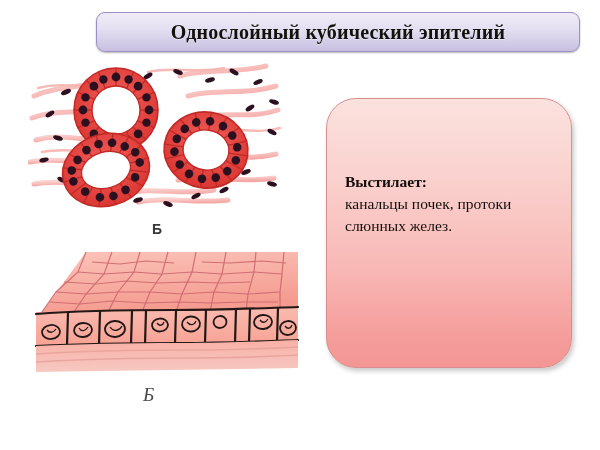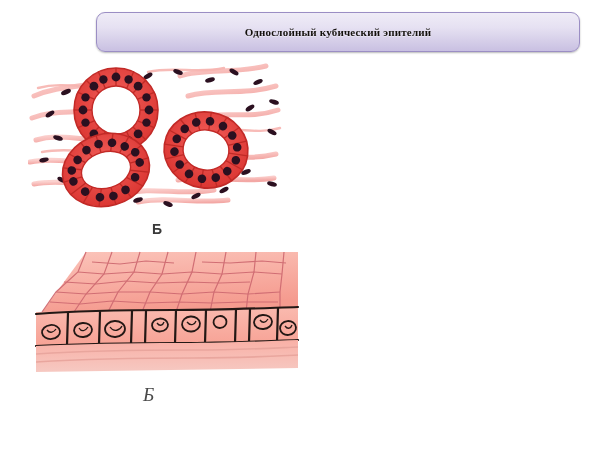--- a/index.html
+++ b/index.html
@@ -14,21 +14,21 @@
     position:absolute;left:96px;top:12px;width:484px;height:40px;
     border-radius:9px;
     border:1px solid #9b8ec4;
     background:linear-gradient(to bottom,#efecf7 0%,#e6e1f2 38%,#d6cfe9 72%,#c9c0e2 100%);
     box-shadow:0 1px 2px rgba(0,0,0,.28);
     box-sizing:border-box;
   }
   .title-text{
     position:absolute;left:0;top:0;width:100%;height:100%;
     display:flex;align-items:center;justify-content:center;
-    font-size:11px;font-weight:bold;color:#14110d;letter-spacing:.2px;
+    font-size:20px;font-weight:bold;color:#14110d;letter-spacing:.2px;
     text-shadow:0 1px 0 rgba(255,255,255,.45);
   }
 
   
   .info-card{
     position:absolute;left:326px;top:98px;width:246px;height:270px;
     border-radius:30px;
     border:1px solid #d98d8d;
     background:linear-gradient(to bottom,#fbe2de 0%,#fad2cf 28%,#f8b9b6 62%,#f59e9c 88%,#f39694 100%);
     box-shadow:2px 3px 5px rgba(0,0,0,.22);
@@ -331,14 +331,20 @@
 
       <path d="M2,96 C44,94 96,93 146,93 C196,93 234,91 264,90 L264,118 L2,122 Z" fill="url(#baseG)"></path>
       <g stroke="#e8a49c" stroke-width="1.6" fill="none" opacity=".9">
         <path d="M2,104 C48,101 104,100 158,100 C208,100 240,98 264,97"></path>
         <path d="M2,112 C50,109 106,108 160,108 C210,108 242,106 264,105"></path>
       </g>
     </svg>
   </div>
   <div class="label-b">Б</div>
 
+  <div class="info-card">
+    <div class="info-text">
+      <span class="lead">Выстилает:</span>
+      <span class="body">канальцы почек, протоки слюнных желез.</span>
+    </div>
+  </div>
 
 </div>
 
 </body></html>

